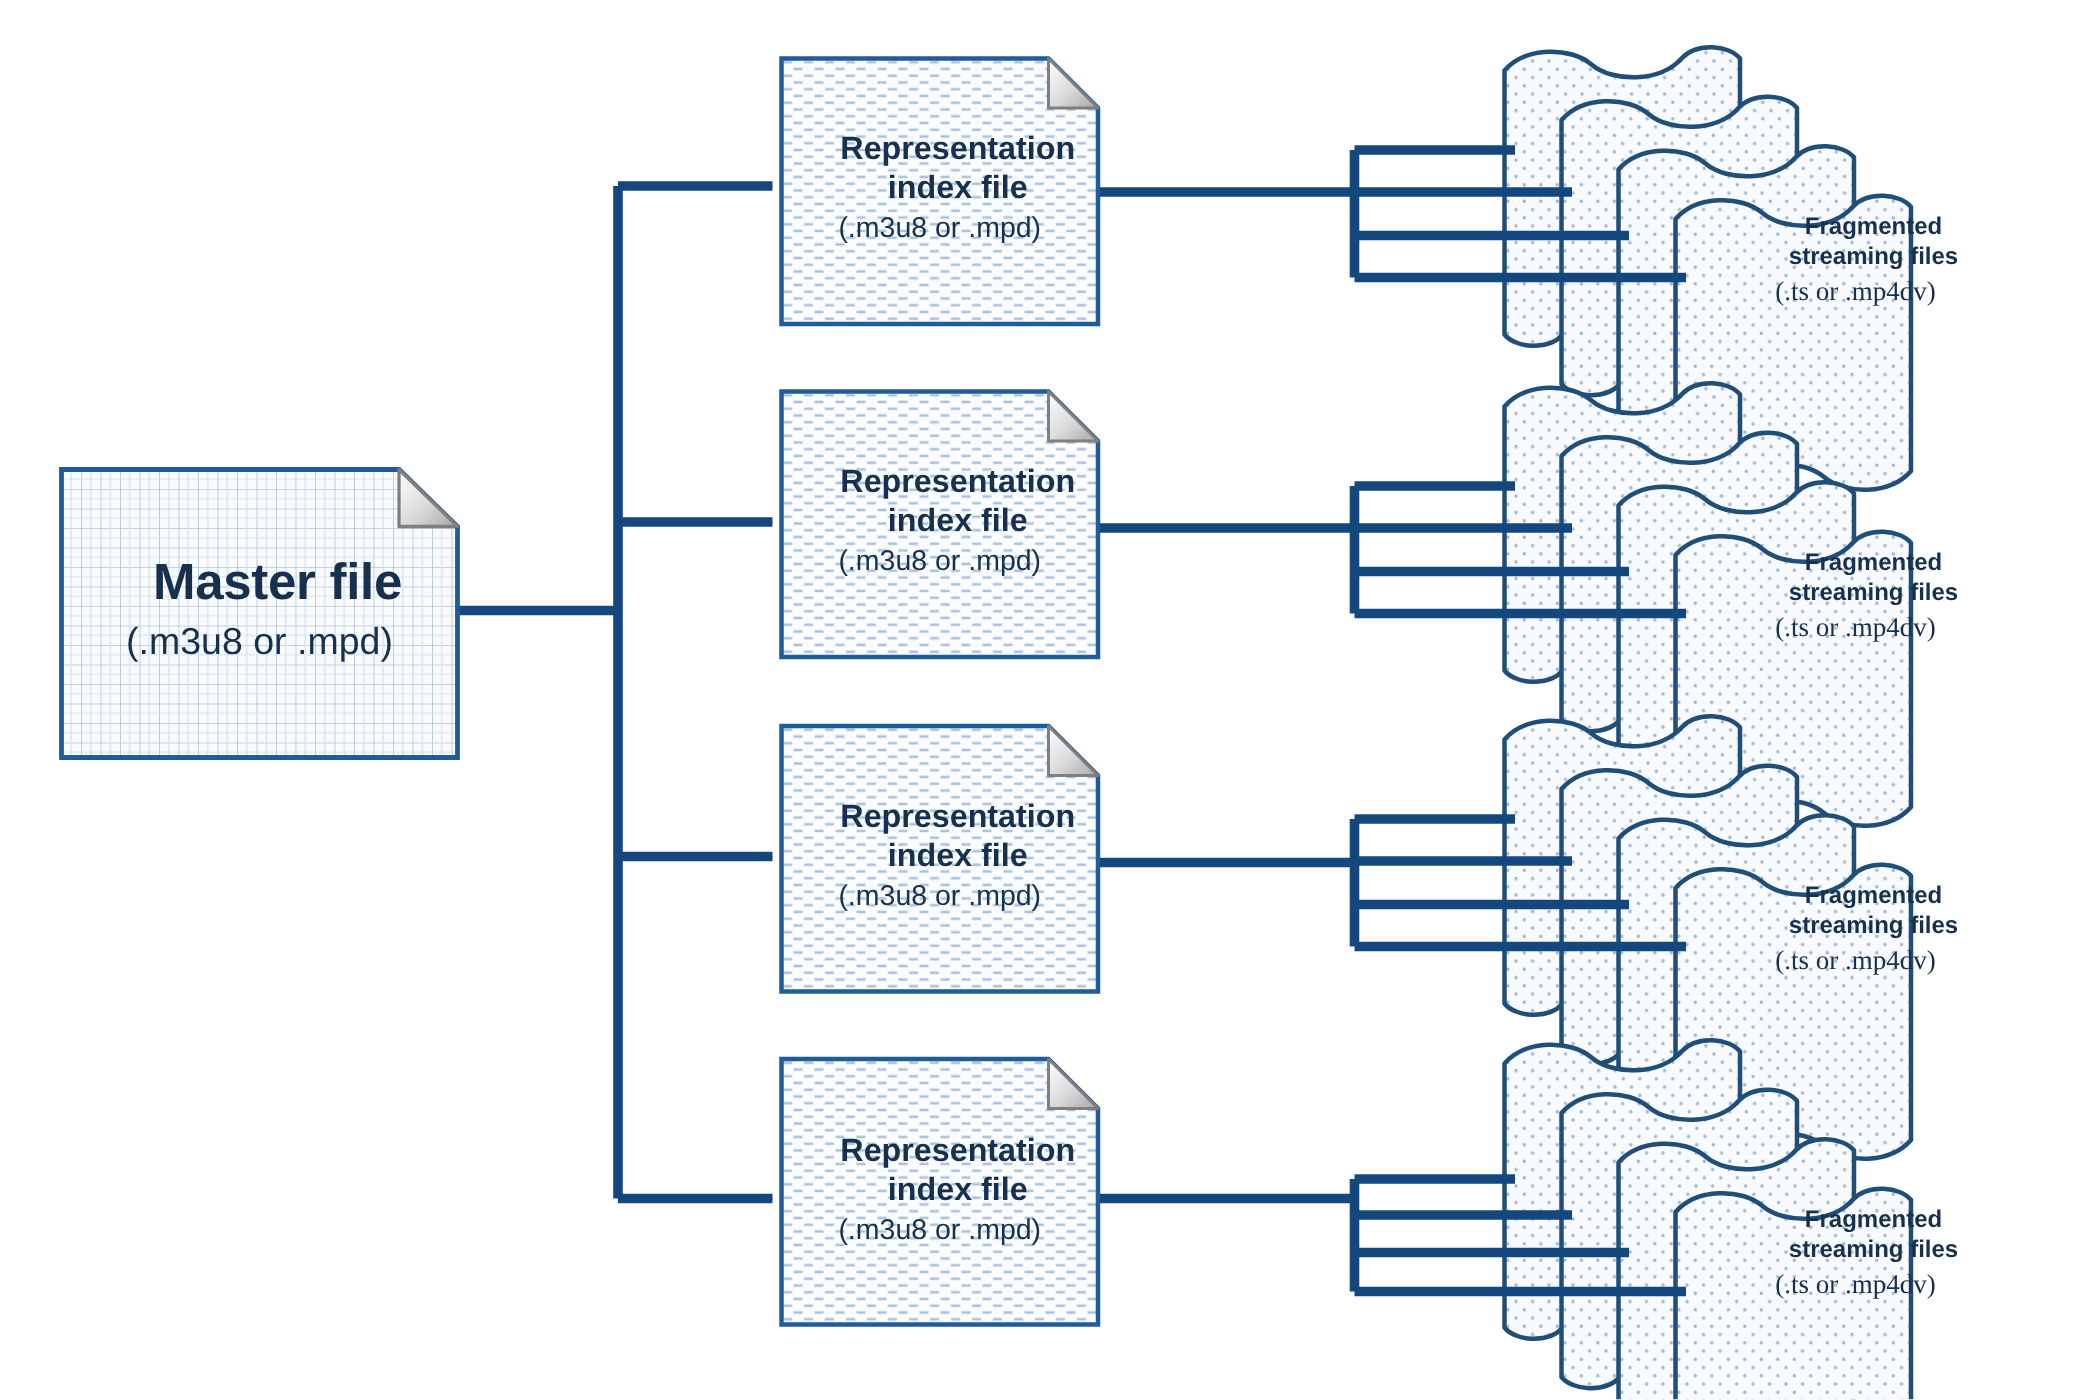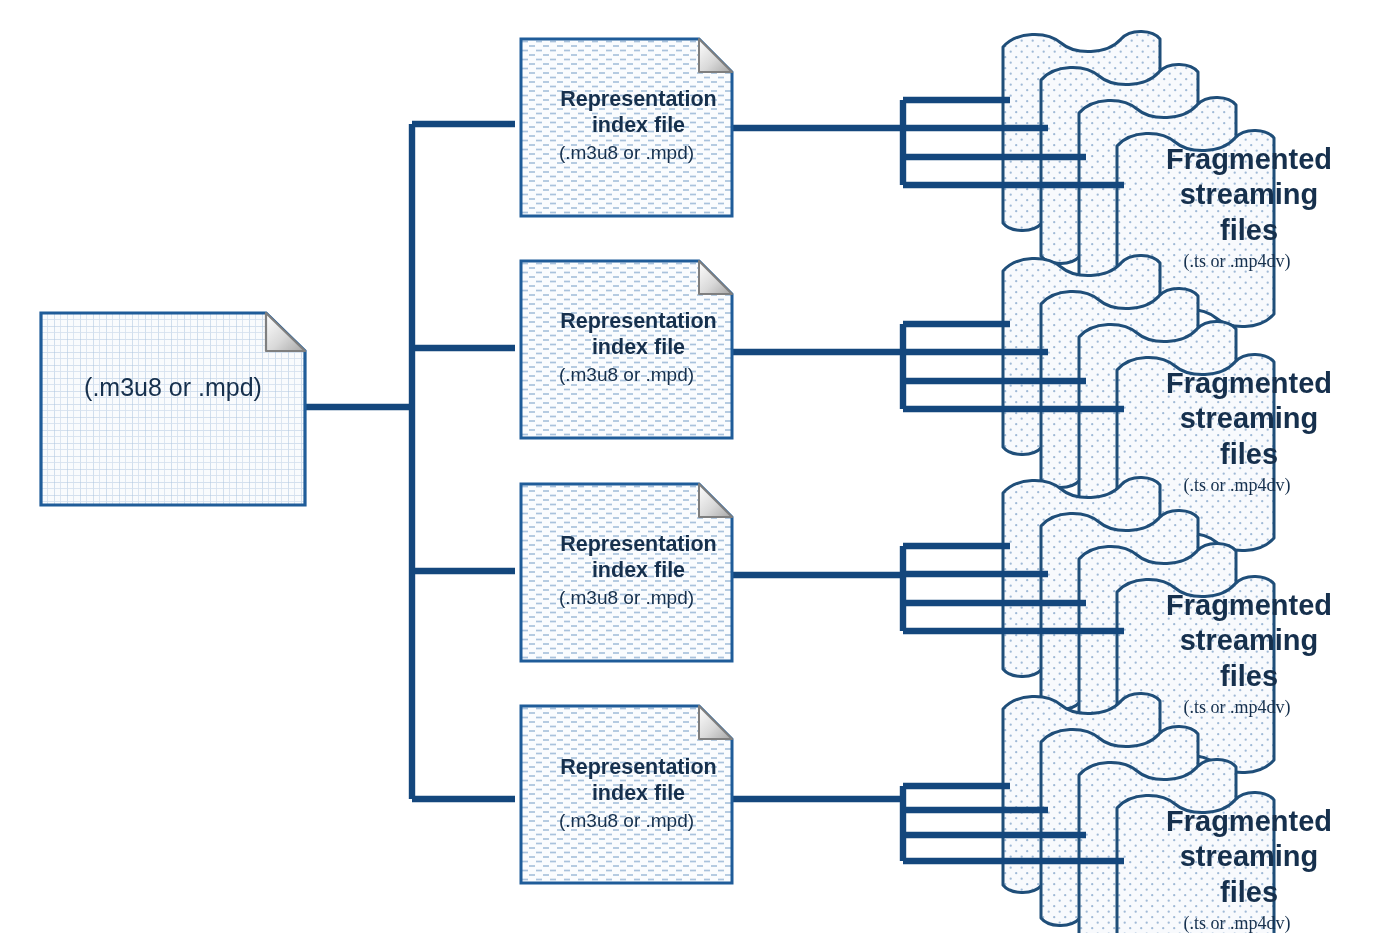--- a/index.html
+++ b/index.html
@@ -40,21 +40,21 @@
     font-weight:400;
   }
   
   .master-label{ }
   .master-label .t1{ font-size:34px; letter-spacing:-0.2px; }
   .master-label .t2{ font-size:25px; margin-top:4px; }
   
   .rep-label .t1{ font-size:21.5px; }
   .rep-label .t2{ font-size:19px; margin-top:3px; }
   
-  .frag-label .t1{ font-size:29px; }
+  .frag-label .t1{ font-size:16px; }
   .frag-label .t2{ font-size:18px; margin-top:3px;font-family:Liberation Serif, serif; }
 </style>
 </head>
 <body>
 
 <div id="stage">
 
   <svg id="canvas" viewBox="0 0 1400 933" xmlns="http://www.w3.org/2000/svg">
     <defs>
 
@@ -194,20 +194,21 @@
     </g>
     <g>
       <use href="#doc-rep" x="521" y="484"></use>
     </g>
     <g>
       <use href="#doc-rep" x="521" y="706"></use>
     </g>
   </svg>
 
   <div class="label master-label" style="left:41px; top:368px; width:264px;">
+    <span class="t1">Master file</span>
     <span class="t2">(.m3u8 or .mpd)</span>
   </div>
 
   <div class="label rep-label" style="left:521px; top:86px; width:211px;">
     <span class="t1">Representation</span>
     <span class="t1">index file</span>
     <span class="t2">(.m3u8 or .mpd)</span>
   </div>
 
   <div class="label rep-label" style="left:521px; top:308px; width:211px;">

